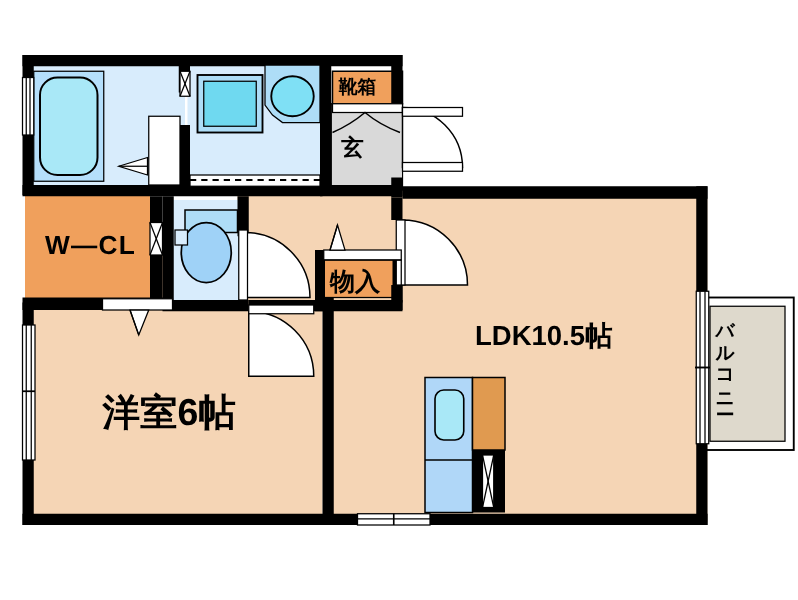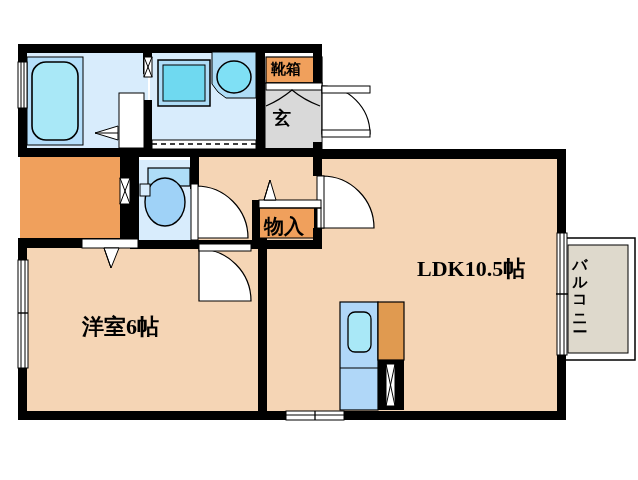--- a/index.html
+++ b/index.html
@@ -15,28 +15,28 @@
     overflow: hidden;
   }
   #floorplan {
     position: absolute;
     left: 0; top: 0;
     width: 638px;
     height: 480px;
   }
   .lbl {
     position: absolute;
-    font-family: Liberation Serif, serif;
+    font-family: Liberation Sans, sans-serif;
     color: #000000;
     white-space: nowrap;
     line-height: 1;
     user-select: none;
   }
-  .lbl-ldk   { left: 380px; top: 258px; font-size: 22px; font-weight: 700; letter-spacing: 0px; margin-left: 37px; }
-  .lbl-room  { left: 82px;  top: 316px; font-size: 22px; font-weight: 700; }
+  .lbl-ldk   { left: 380px; top: 258px; font-size: 22px; font-weight: 700; letter-spacing: 0px; }
+  .lbl-room  { left: 82px;  top: 316px; font-size: 30px; font-weight: 700; }
   .lbl-wcl   { left: 36px;  top: 186px; font-size: 21px; font-weight: 700; letter-spacing: 1px;}
   .lbl-shoe  { left: 271px; top: 62px;  font-size: 15px; font-weight: 700; }
   .lbl-gen   { left: 273px; top: 109px; font-size: 18px; font-weight: 700; }
   .lbl-mono  { left: 264px; top: 216px; font-size: 20px; font-weight: 700; }
   .lbl-balc  {
     left: 572px; top: 247px; font-size: 15px; font-weight: 700;
     writing-mode: vertical-rl; text-orientation: upright; letter-spacing: 2px;
   }
 </style>
 </head>
@@ -233,17 +233,18 @@
       <line x1="560" y1="233" x2="560" y2="355" stroke="#000" stroke-width="1"></line>
       <line x1="564" y1="233" x2="564" y2="355" stroke="#000" stroke-width="1"></line>
       <line x1="556" y1="294" x2="568" y2="294" stroke="#000" stroke-width="1.5"></line>
     </g>
 
   </svg>
 
   
   <div class="lbl lbl-ldk">LDK10.5帖</div>
   <div class="lbl lbl-room">洋室6帖</div>
+  <div class="lbl lbl-wcl">W—CL</div>
   <div class="lbl lbl-shoe">靴箱</div>
   <div class="lbl lbl-gen">玄</div>
   <div class="lbl lbl-mono">物入</div>
   <div class="lbl lbl-balc">バルコニー</div>
 </div>
 
 </body></html>

